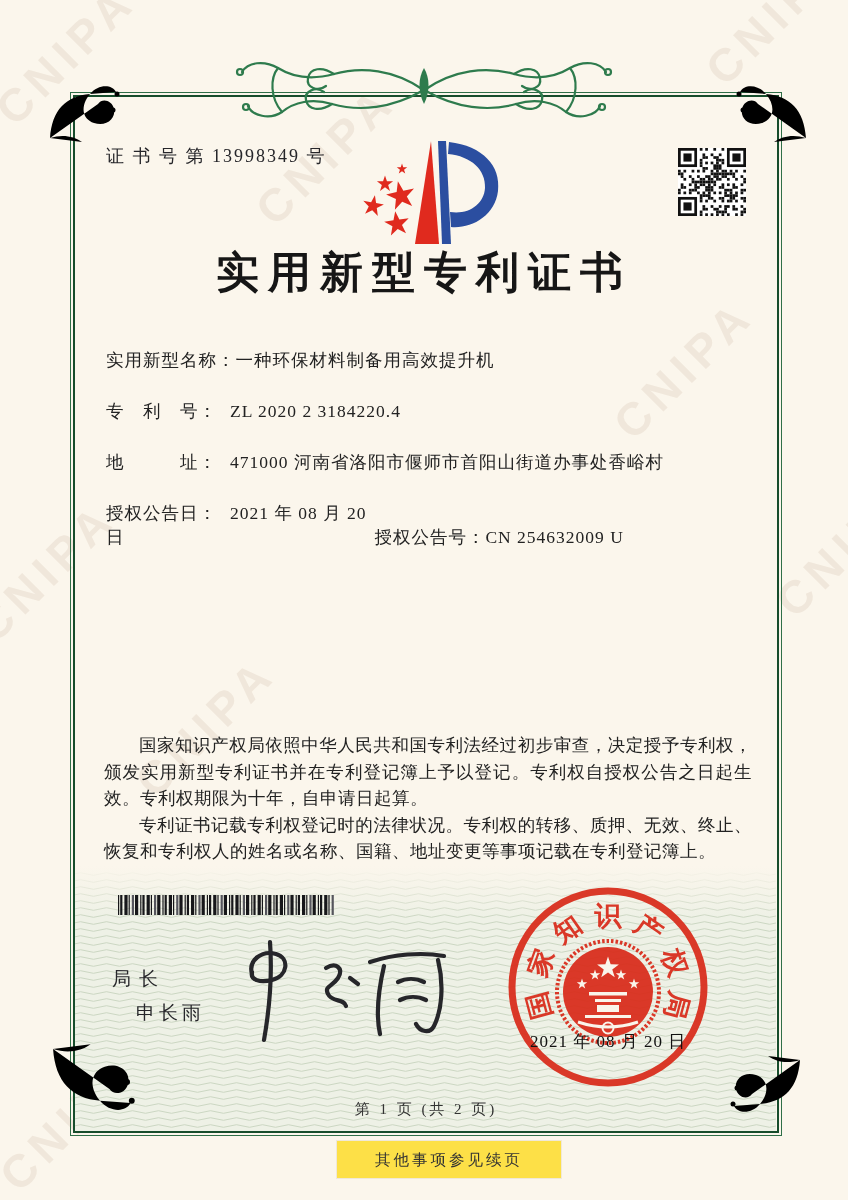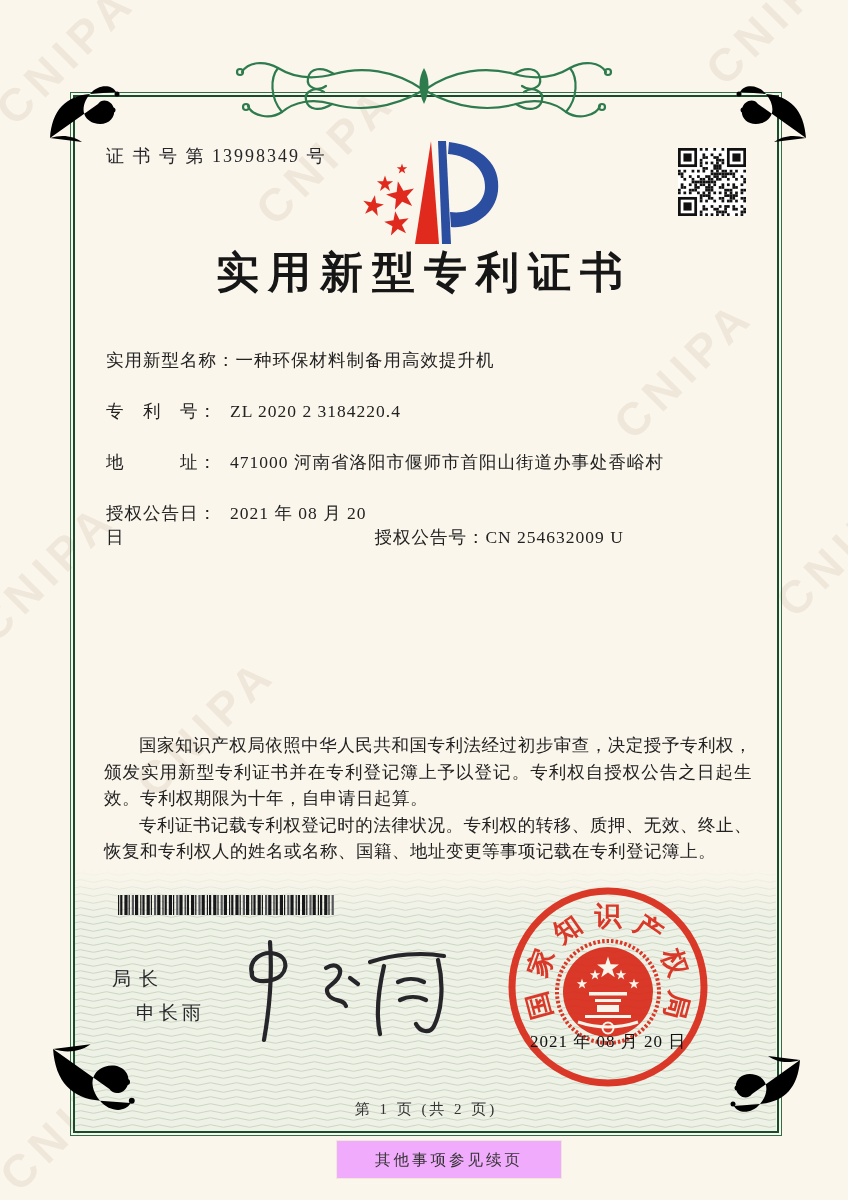--- a/index.html
+++ b/index.html
@@ -62,21 +62,21 @@
   #seal-svg{position:absolute;left:505px;top:884px;width:206px;height:206px;z-index:6;opacity:.93;}
   #seal-svg .red{fill:none;stroke:#d92b1a;}
   #sealtext text{fill:#d92b1a;font-size:27px;font-weight:700;text-anchor:middle;
                  font-family:"Liberation Serif","DejaVu Serif",serif;}
   .seal-date{position:absolute;left:512px;top:1030px;width:192px;text-align:center;font-size:17px;
              letter-spacing:1px;color:#111;z-index:7;}
 
   .page-info{position:absolute;left:70px;right:66px;top:1092px;text-align:center;font-size:15px;
              letter-spacing:3px;color:#333;z-index:4;margin-top:8px;}
   .continuation{position:absolute;left:336px;top:1140px;width:224px;height:37px;line-height:37px;
-                text-align:center;background:#f0abfc;border:1px solid #f0e8d8;font-size:15.5px;
+                text-align:center;background:#fde047;border:1px solid #f0e8d8;font-size:15.5px;
                 letter-spacing:3px;color:#333;z-index:4;}
 </style>
 </head>
 <body>
 
 <div class="page">
 
   <div class="wm wm1">CNIPA</div>
   <div class="wm wm2">CNIPA</div>
   <div class="wm wm3">CNIPA</div>

